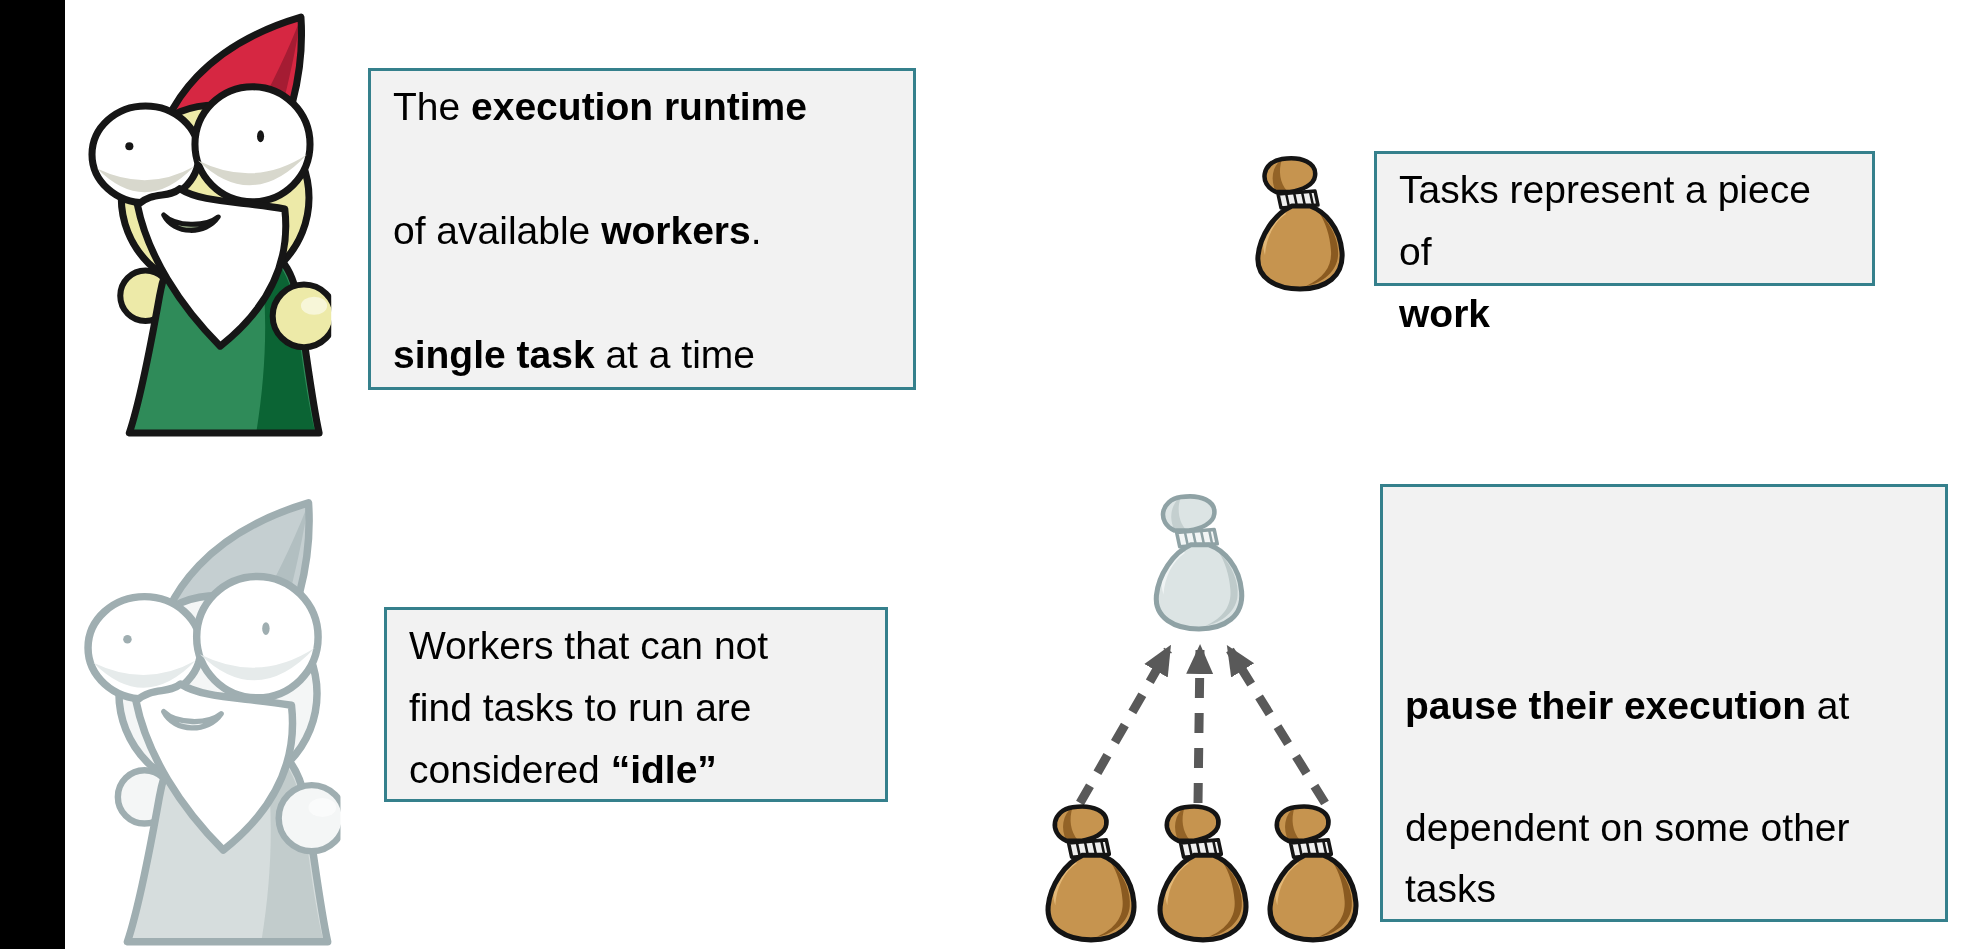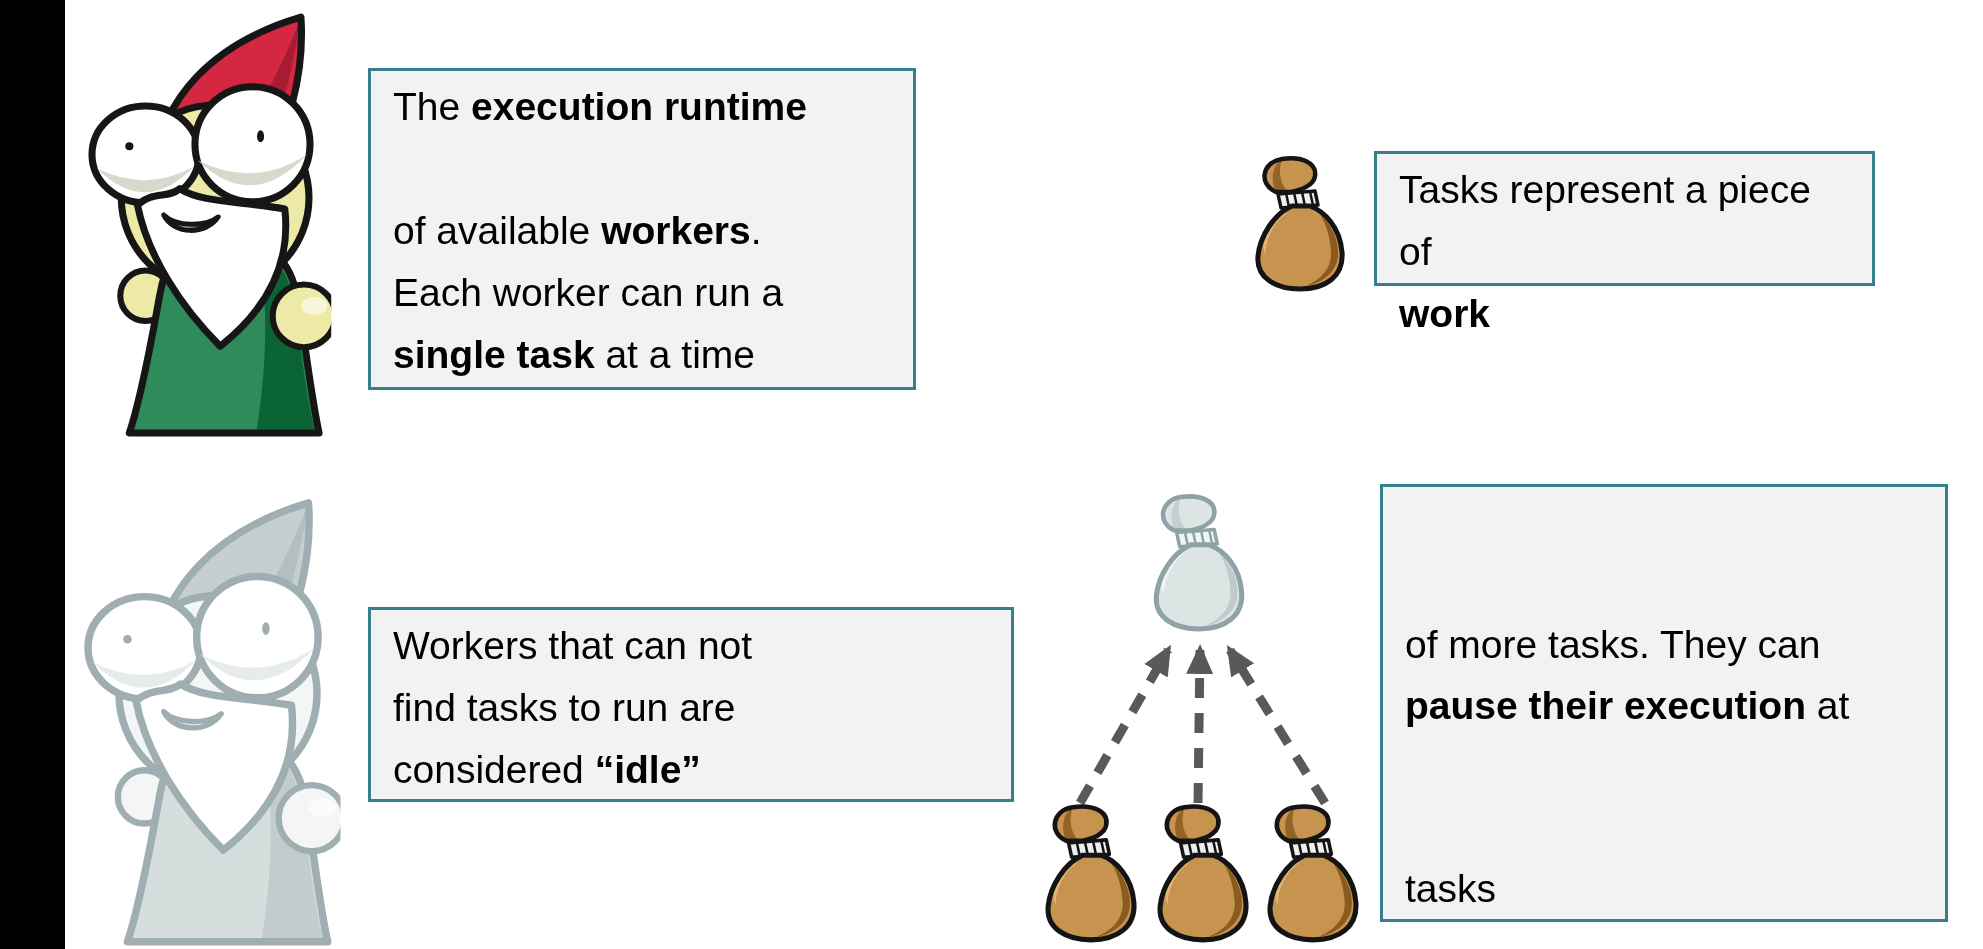--- a/index.html
+++ b/index.html
@@ -20,21 +20,21 @@
     padding: 5px 22px 0 22px;
   }
   .callout p { margin: 0; }
   .b { font-weight: bold; }
 
   .pos-gnome1 { left: 65px;  top: 3px;   width: 270px; height: 434px; }
   .pos-box1   { left: 368px; top: 68px;  width: 548px; height: 322px; }
   .pos-bagTop { left: 1247px;top: 152px; width: 106px; height: 140px; }
   .pos-box2   { left: 1374px;top: 151px; width: 501px; height: 135px; }
   .pos-gnome2 { left: 52px;  top: 488px; width: 300px; height: 458px; }
-  .pos-box3   { left: 368px; top: 607px; width: 646px; height: 195px; }
+  .pos-box3   { left: 384px; top: 607px; width: 504px; height: 195px; }
   .pos-box4   { left: 1380px;top: 484px; width: 568px; height: 438px; line-height: 61px; }
 
   .diagram-group { left: 1030px; top: 488px; width: 360px; height: 461px; }
   .bag-top-gray  { left: 116px; top: 2px;   width: 106px; height: 142px; }
   .arrows        { left: 10px;  top: 140px; width: 340px; height: 180px; }
   .bag-a         { left: 10px;  top: 312px; width: 102px; height: 143px; }
   .bag-b         { left: 122px; top: 312px; width: 102px; height: 143px; }
   .bag-c         { left: 232px; top: 312px; width: 102px; height: 143px; }
 
   
@@ -92,21 +92,21 @@
 
 <div class="stage">
 
   <div class="abs black-bar"></div>
 
   <svg class="abs pos-gnome1 gnome-color" viewBox="0 0 260 430" preserveAspectRatio="xMidYMid meet">
     <use href="#sym-gnome"></use>
   </svg>
 
   <div class="abs callout pos-box1">
-    <p><span>The </span><span class="b">execution runtime</span><br><br><span>of available </span><span class="b">workers</span><span>.</span><br><span>Each worker can run a</span><br><span class="b">single task</span><span> at a time</span></p>
+    <p><span>The </span><span class="b">execution runtime</span><br><br><span>of available </span><span class="b">workers</span><span>.</span><br><br><span class="b">single task</span><span> at a time</span></p>
   </div>
 
   <svg class="abs pos-bagTop bag-brown" viewBox="0 0 100 140" preserveAspectRatio="xMidYMid meet">
     <use href="#sym-bag"></use>
   </svg>
 
   <div class="abs callout pos-box2">
     <p><span>Tasks represent a piece of</span><br><span class="b">work</span></p>
   </div>
 
@@ -139,16 +139,16 @@
       </svg>
     <svg class="abs bag-b bag-brown" viewBox="0 0 100 140" preserveAspectRatio="xMidYMid meet">
         <use href="#sym-bag"></use>
       </svg>
     <svg class="abs bag-c bag-brown" viewBox="0 0 100 140" preserveAspectRatio="xMidYMid meet">
         <use href="#sym-bag"></use>
       </svg>
   </div>
 
   <div class="abs callout pos-box4">
-    <p><br><br><span>of more tasks. They can</span><br><span class="b">pause their execution</span><span> at</span><br><br><br><span>tasks</span></p>
+    <p><br><br><br><span class="b">pause their execution</span><span> at</span><br><br><span>dependent on some other</span><br><span>tasks</span></p>
   </div>
 
 </div>
 
 </body></html>

